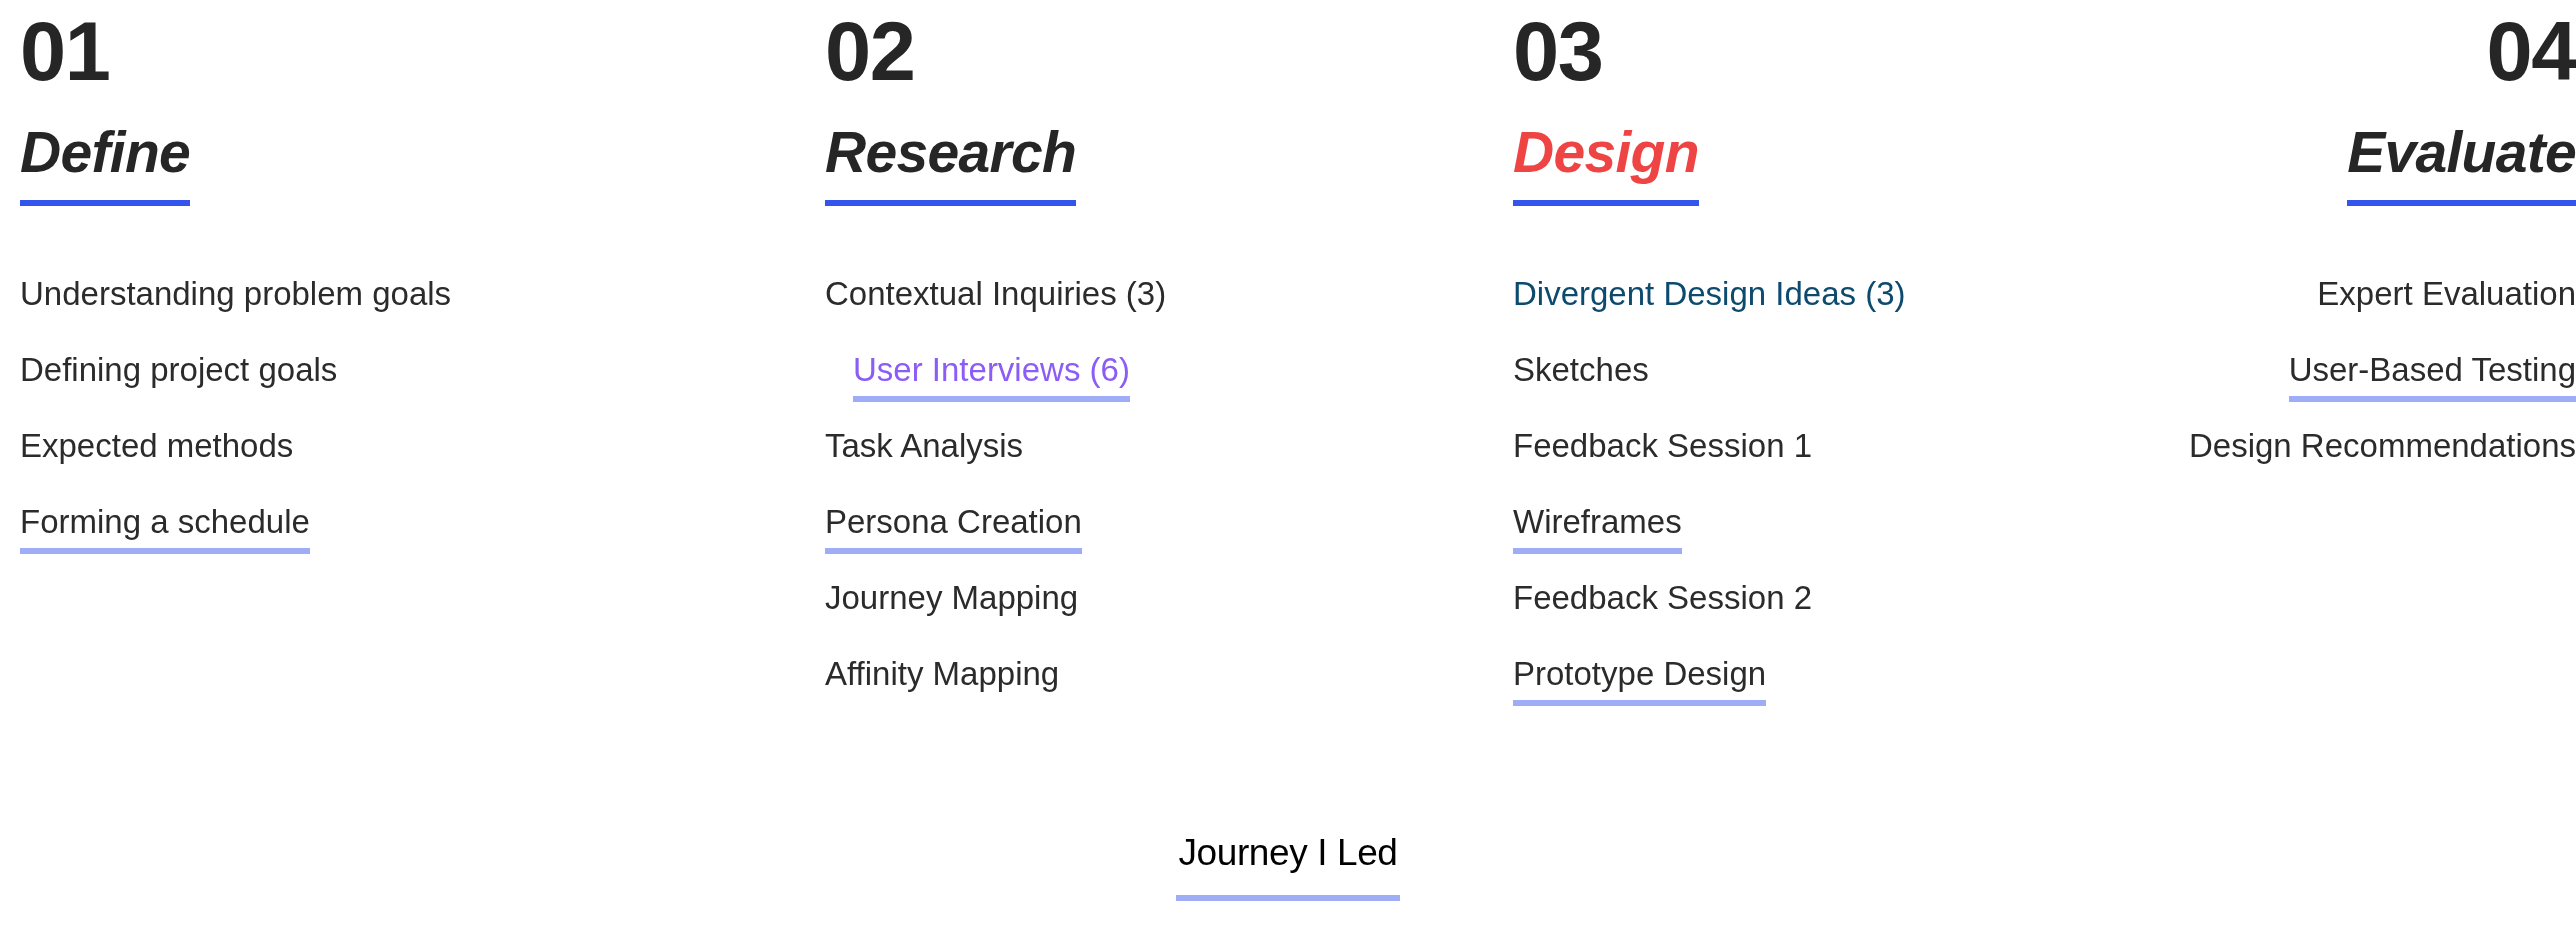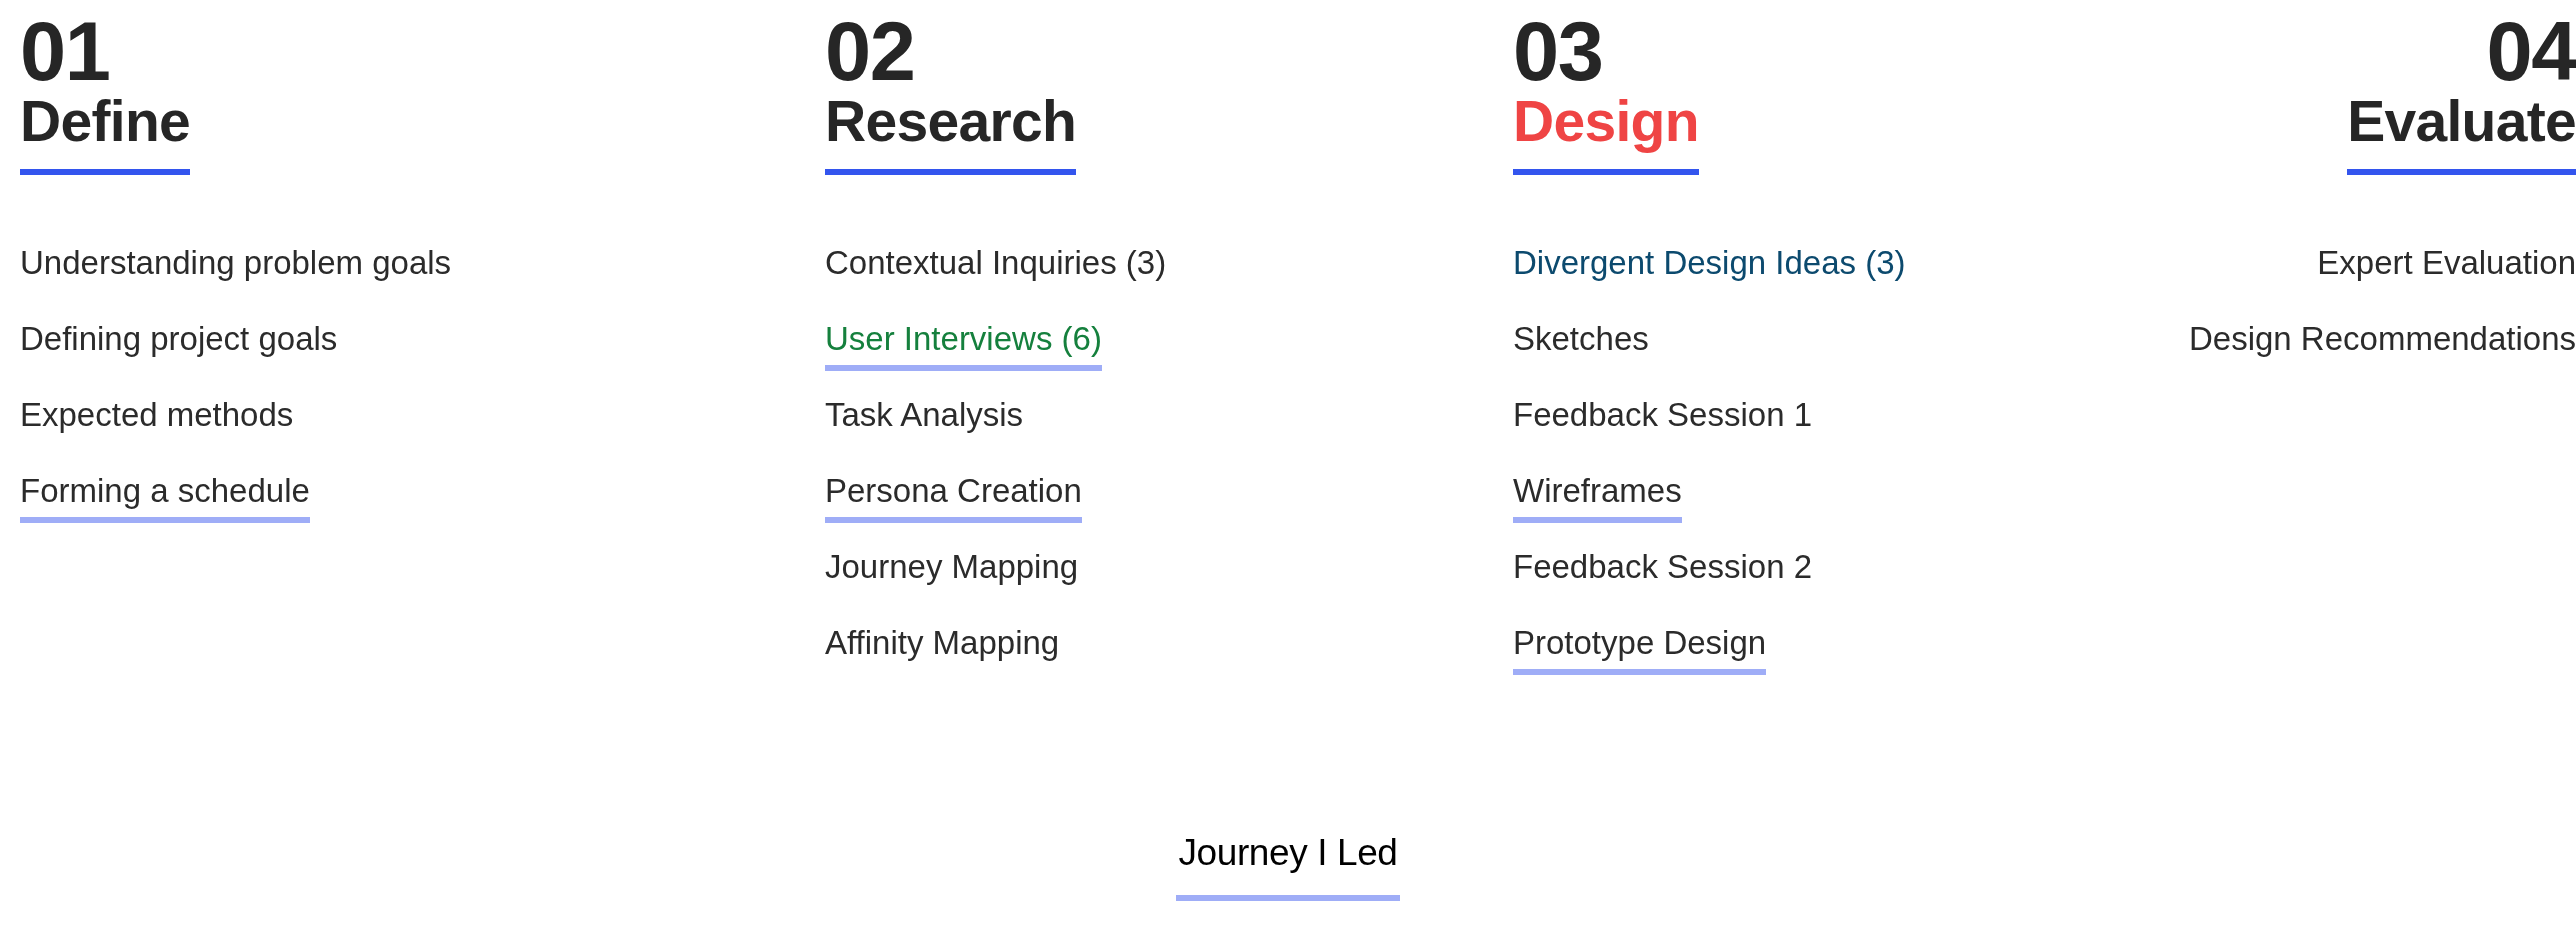--- a/index.html
+++ b/index.html
@@ -51,20 +51,22 @@
     font-size: 83px;
     font-weight: 700;
     line-height: 1.0;
     letter-spacing: -1.4px;
     color: #262626;
     white-space: nowrap;
   }
   .col-title-wrap {
     display: inline-block;
     position: relative;
+    margin-top: 31px;
+    font-style: italic;
   }
   .col-title {
     display: block;
     font-size: 57px;
     font-weight: 700;
     line-height: 1.0;
     letter-spacing: -0.7px;
     color: #262626;
     white-space: nowrap;
   }
@@ -148,21 +150,21 @@
           <li class="list-item"><span class="item-text" style="color: rgb(43, 43, 43);">Understanding problem goals</span></li>
           <li class="list-item"><span class="item-text" style="color: rgb(43, 43, 43);">Defining project goals</span></li>
           <li class="list-item"><span class="item-text" style="color: rgb(43, 43, 43);">Expected methods</span></li>
           <li class="list-item"><span class="item-text" style="color: rgb(43, 43, 43);">Forming a schedule<span class="item-rule" style="background: rgb(159, 173, 247);"></span></span></li>
         </ul>
       </div>
       <div class="column col-1">
         <div class="col-header"><span class="col-number" style="color: rgb(38, 38, 38);">02</span><span class="col-title-wrap"><span class="col-title" style="color: rgb(38, 38, 38);">Research</span><span class="title-rule" style="background: rgb(51, 85, 238);"></span></span></div>
         <ul class="col-list">
           <li class="list-item"><span class="item-text" style="color: rgb(43, 43, 43);">Contextual Inquiries (3)</span></li>
-          <li class="list-item"><span class="item-text" style="color: #15803d;">User Interviews (6)<span class="item-rule" style="background: rgb(159, 173, 247);"></span></span></li>
+          <li class="list-item"><span class="item-text" style="color: #8b5cf6; margin-left: 28px;">User Interviews (6)<span class="item-rule" style="background: rgb(159, 173, 247);"></span></span></li>
           <li class="list-item"><span class="item-text" style="color: rgb(43, 43, 43);">Task Analysis</span></li>
           <li class="list-item"><span class="item-text" style="color: rgb(43, 43, 43);">Persona Creation<span class="item-rule" style="background: rgb(159, 173, 247);"></span></span></li>
           <li class="list-item"><span class="item-text" style="color: rgb(43, 43, 43);">Journey Mapping</span></li>
           <li class="list-item"><span class="item-text" style="color: rgb(43, 43, 43);">Affinity Mapping</span></li>
         </ul>
       </div>
       <div class="column col-2">
         <div class="col-header"><span class="col-number" style="color: rgb(38, 38, 38);">03</span><span class="col-title-wrap"><span class="col-title" style="color: #ef4444;">Design</span><span class="title-rule" style="background: rgb(51, 85, 238);"></span></span></div>
         <ul class="col-list">
           <li class="list-item"><span class="item-text" style="color: #0c4a6e;">Divergent Design Ideas (3)</span></li>
@@ -170,20 +172,21 @@
           <li class="list-item"><span class="item-text" style="color: rgb(43, 43, 43);">Feedback Session 1</span></li>
           <li class="list-item"><span class="item-text" style="color: rgb(43, 43, 43);">Wireframes<span class="item-rule" style="background: rgb(159, 173, 247);"></span></span></li>
           <li class="list-item"><span class="item-text" style="color: rgb(43, 43, 43);">Feedback Session 2</span></li>
           <li class="list-item"><span class="item-text" style="color: rgb(43, 43, 43);">Prototype Design<span class="item-rule" style="background: rgb(159, 173, 247);"></span></span></li>
         </ul>
       </div>
       <div class="column col-3">
         <div class="col-header"><span class="col-number" style="color: rgb(38, 38, 38);">04</span><span class="col-title-wrap"><span class="col-title" style="color: rgb(38, 38, 38);">Evaluate</span><span class="title-rule" style="background: rgb(51, 85, 238);"></span></span></div>
         <ul class="col-list">
           <li class="list-item"><span class="item-text" style="color: rgb(43, 43, 43);">Expert Evaluation</span></li>
+          <li class="list-item"><span class="item-text" style="color: rgb(43, 43, 43);">User-Based Testing<span class="item-rule" style="background: rgb(159, 173, 247);"></span></span></li>
           <li class="list-item"><span class="item-text" style="color: rgb(43, 43, 43);">Design Recommendations</span></li>
         </ul>
       </div>
     </div>
 
   <div class="legend">
     <div class="legend-inner">
       <span class="legend-text" style="color: rgb(0, 0, 0);">Journey I Led</span>
       <span class="legend-rule" style="background: rgb(159, 173, 247);"></span>
     </div>

